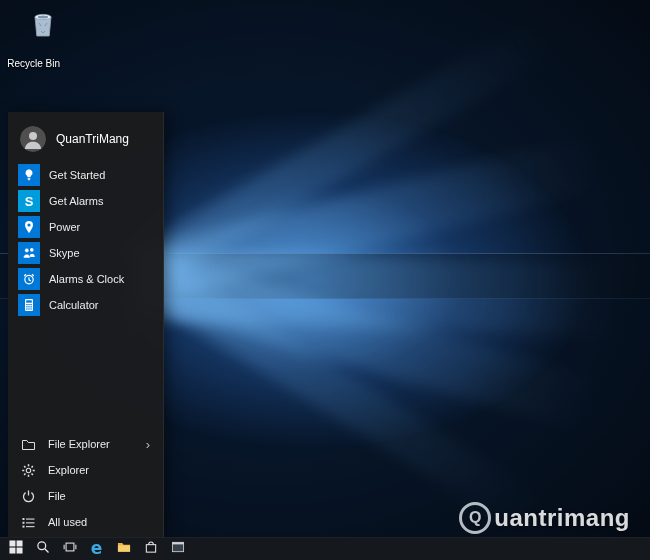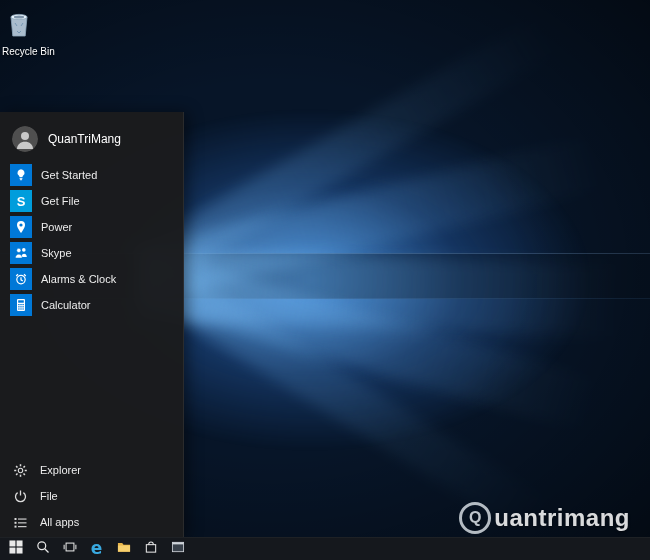--- a/index.html
+++ b/index.html
@@ -32,21 +32,21 @@
     border-top:1px solid rgba(150,200,255,0.25);
     border-bottom:1px solid rgba(100,160,230,0.15);
   }
   .vignette {
     position:absolute; inset:0;
     background:radial-gradient(ellipse at 42% 48%, rgba(0,0,0,0) 45%, rgba(0,0,0,0.55) 100%);
   }
   
   .desktop-icon {
     position:absolute; left:2px; top:6px; width:58px; z-index:5;
-    display:flex; flex-direction:column; align-items:flex-start; gap:2px;
+    display:flex; flex-direction:column; align-items:flex-end; gap:14px;
   }
   .desktop-icon .icon-label {
     color:#fff; font-size:10px; white-space:nowrap;
     text-shadow:0 1px 2px rgba(0,0,0,0.85);
   }
   
   .watermark {
     position:absolute; right:20px; bottom:26px; z-index:6;
     display:flex; align-items:center; gap:3px; opacity:0.85;
   }
@@ -55,21 +55,21 @@
     display:flex; align-items:center; justify-content:center;
     color:rgba(233,239,245,0.95); font-size:16px; font-weight:bold;
     text-shadow:0 1px 2px rgba(0,0,0,0.4);
   }
   .wm-text {
     font-size:24px; font-weight:bold; color:#ffffff; letter-spacing:0.5px;
     text-shadow:0 1px 3px rgba(0,0,0,0.45);
   }
   
   .start-menu {
-    position:absolute; left:0; top:112px; bottom:23px; width:184px; z-index:20;
+    position:absolute; left:8px; top:112px; bottom:23px; width:156px; z-index:20;
     background:rgba(27,28,30,0.98);
     border-right:1px solid rgba(255,255,255,0.07);
     box-shadow:4px 0 14px rgba(0,0,0,0.45);
     display:flex; flex-direction:column;
   }
   .user-row { display:flex; align-items:center; gap:10px; padding:14px 12px 10px; }
   .avatar { width:26px; height:26px; border-radius:50%; overflow:hidden; flex:none; }
   .user-name { color:#fff; font-size:12px; }
   .section-label { color:#9a9a9a; font-size:10px; padding:4px 12px 7px; }
   .menu-item { height:26px; display:flex; align-items:center; gap:9px; padding:0 10px; cursor:default; }
@@ -157,21 +157,21 @@
             <rect x="5.9" y="11.2" width="2.2" height="1" fill="#fff"></rect>
           </svg>
         </span>
         <span class="menu-item-label">Get Started</span>
       </div>
 
       <div class="menu-item">
         <span class="tile tile-skype">
           <span class="tile-letter">S</span>
         </span>
-        <span class="menu-item-label">Get File</span>
+        <span class="menu-item-label">Get Alarms</span>
       </div>
 
       <div class="menu-item">
         <span class="tile">
           <svg width="14" height="14" viewBox="0 0 14 14">
             <path d="M7 1 a4 4 0 0 1 4 4 c0 2.8 -4 8 -4 8 s-4 -5.2 -4 -8 a4 4 0 0 1 4 -4 z" fill="#fff"></path>
             <circle cx="7" cy="5" r="1.6" fill="#0078d7"></circle>
           </svg>
         </span>
         <span class="menu-item-label">Power</span>
@@ -218,20 +218,29 @@
             </g>
           </svg>
         </span>
         <span class="menu-item-label">Calculator</span>
       </div>
 
     </div>
 
     <div class="footer">
 
+      <div class="footer-item">
+        <span class="footer-icon">
+          <svg width="15" height="15" viewBox="0 0 15 15" fill="none" stroke="#dcdcdc" stroke-width="1">
+            <path d="M1.5 3.5 h4.3 l1.5 2 h6.2 v7 h-12 z"></path>
+          </svg>
+        </span>
+        <span class="footer-label">File Explorer</span>
+        <span class="chevron">›</span>
+      </div>
 
       <div class="footer-item">
         <span class="footer-icon">
           <svg width="15" height="15" viewBox="0 0 15 15" fill="none" stroke="#dcdcdc" stroke-width="1.1">
             <circle cx="7.5" cy="7.5" r="2.2"></circle>
             <g stroke-width="1.5">
               <path d="M7.5 1.2 v2.1"></path>
                 <path d="M7.5 11.7 v2.1"></path>
                 <path d="M1.2 7.5 h2.1"></path>
                 <path d="M11.7 7.5 h2.1"></path>
@@ -259,21 +268,21 @@
         <span class="footer-icon">
           <svg width="15" height="15" viewBox="0 0 15 15" fill="#dcdcdc">
             <rect x="1.5" y="3" width="2" height="2"></rect>
               <rect x="5" y="3.5" width="8.5" height="1.1"></rect>
             <rect x="1.5" y="6.8" width="2" height="2"></rect>
               <rect x="5" y="7.3" width="8.5" height="1.1"></rect>
             <rect x="1.5" y="10.6" width="2" height="2"></rect>
               <rect x="5" y="11.1" width="8.5" height="1.1"></rect>
           </svg>
         </span>
-        <span class="footer-label">All apps</span>
+        <span class="footer-label">All used</span>
       </div>
 
     </div>
   </div>
 
   <div class="taskbar">
 
     <div class="tb-btn">
       <span>
         <svg width="14" height="14" viewBox="0 0 15 15" fill="#e9e9e9">

